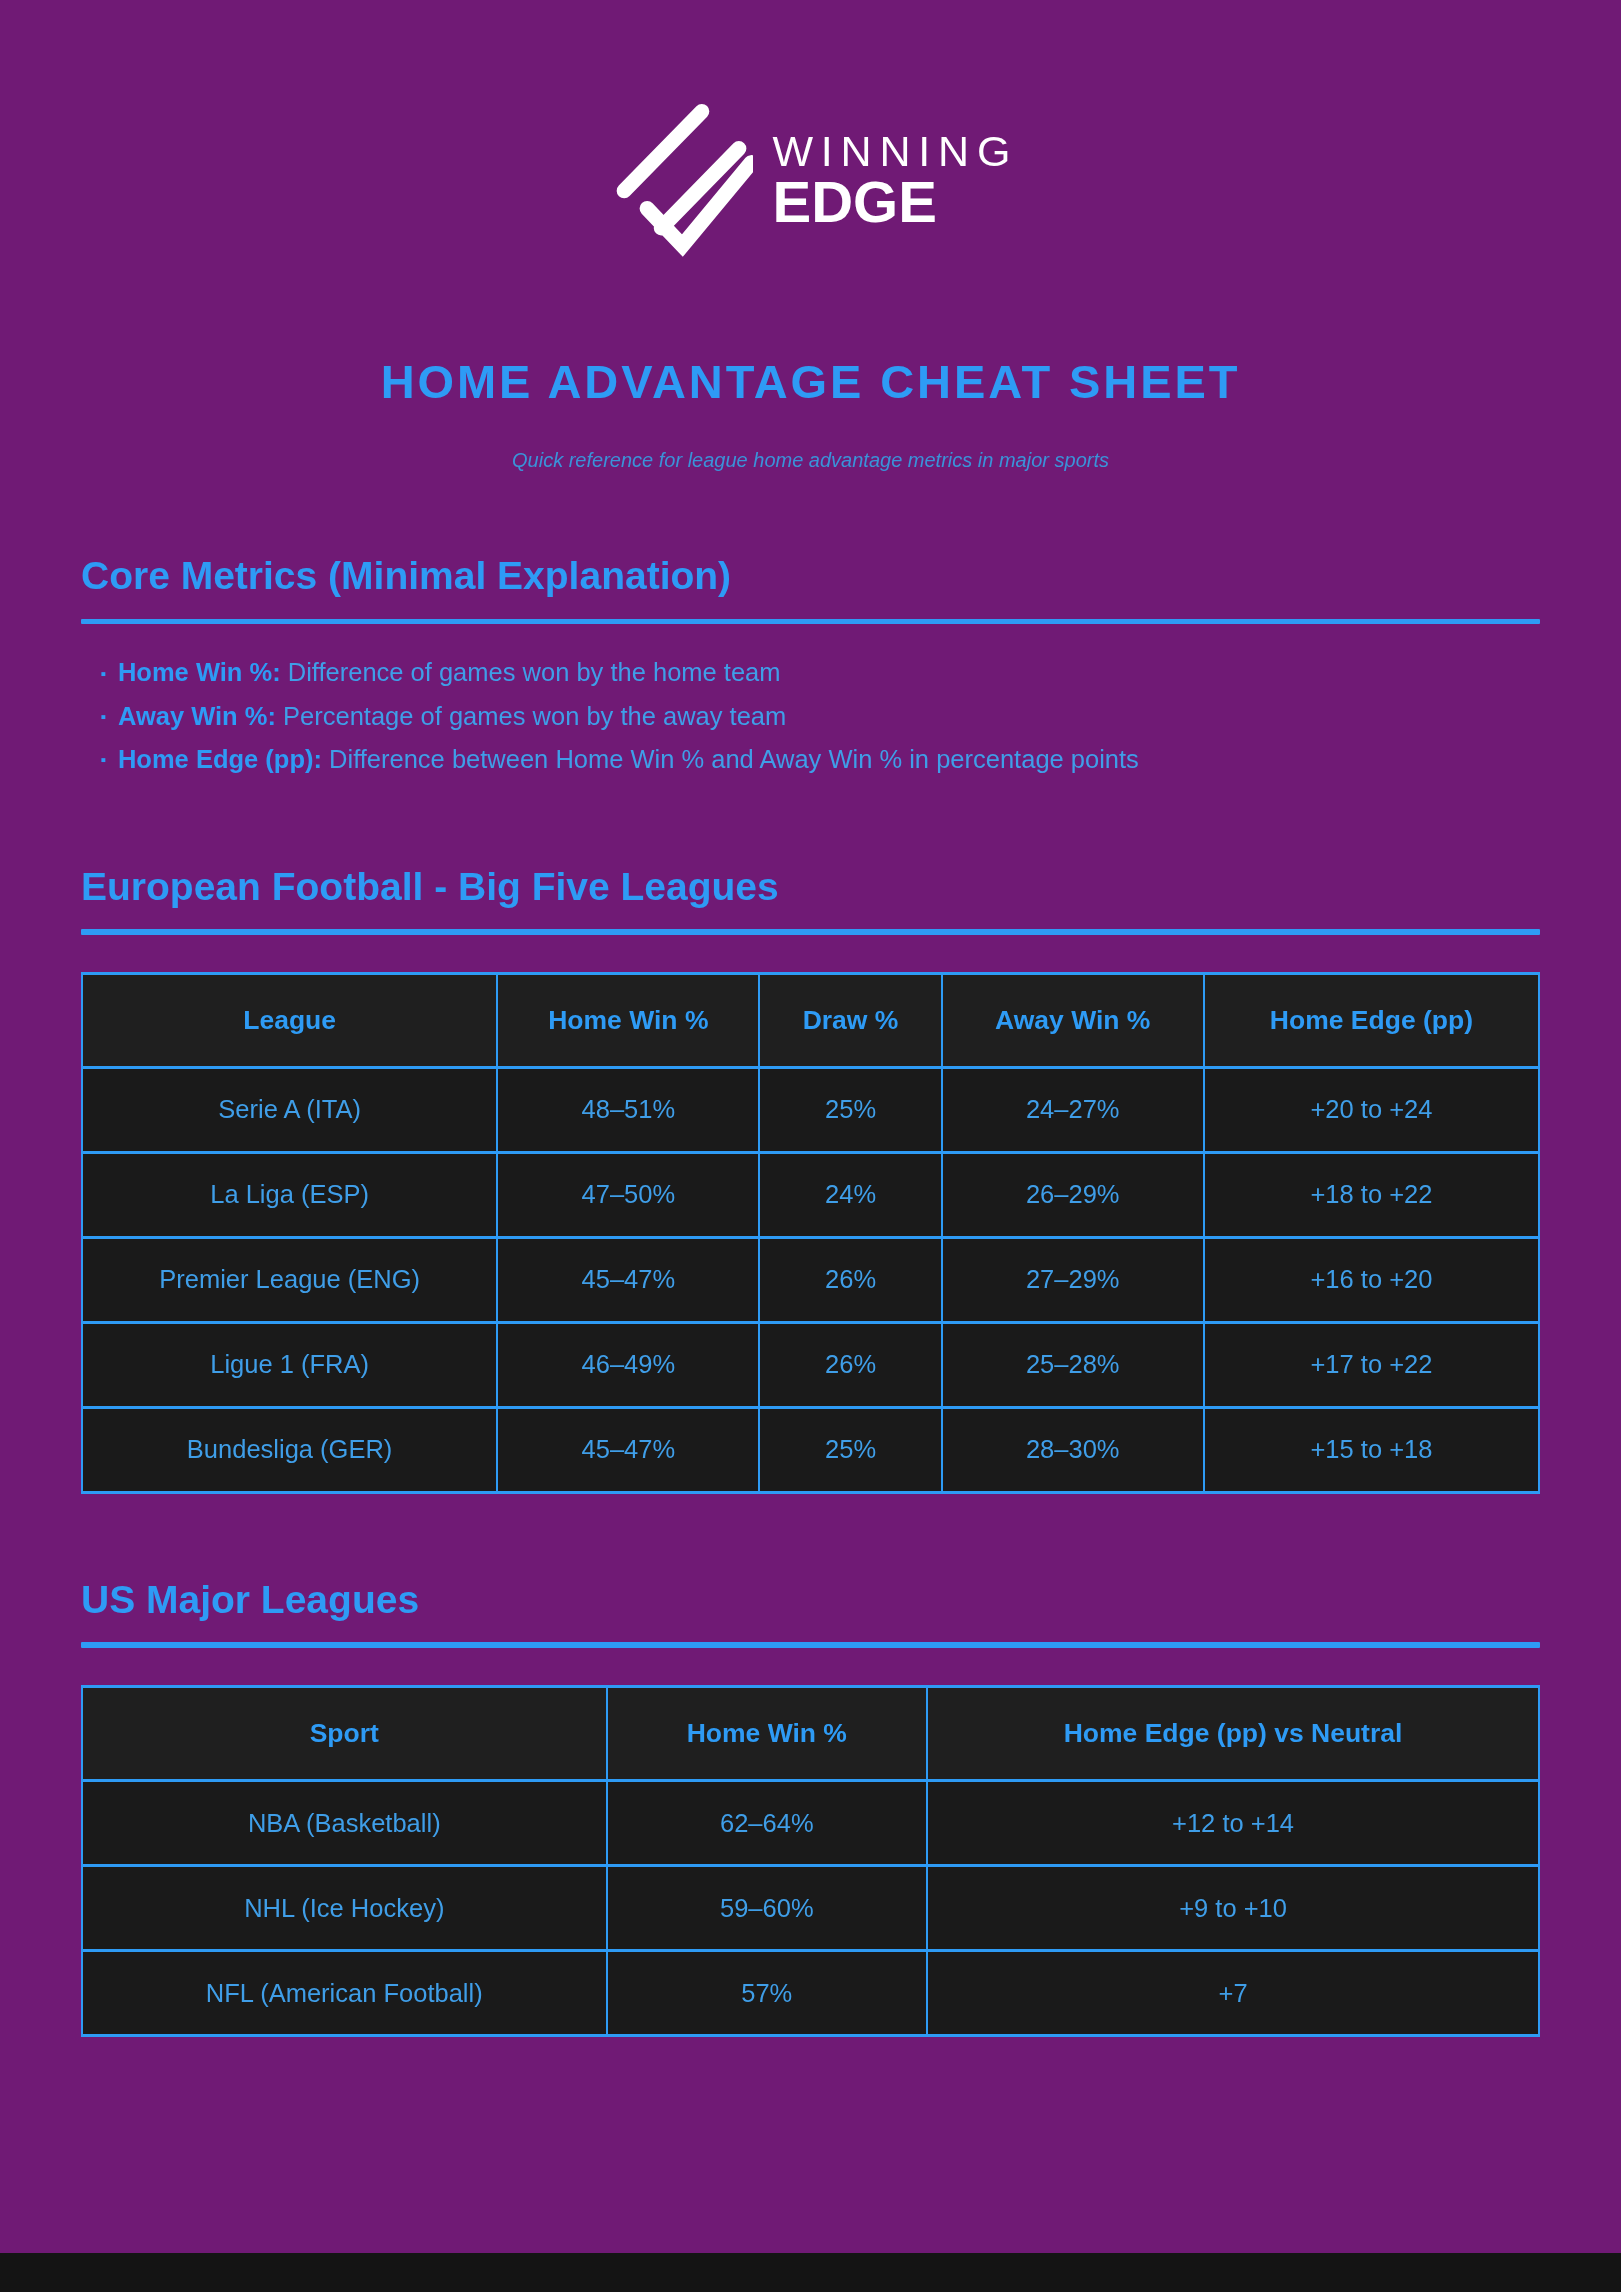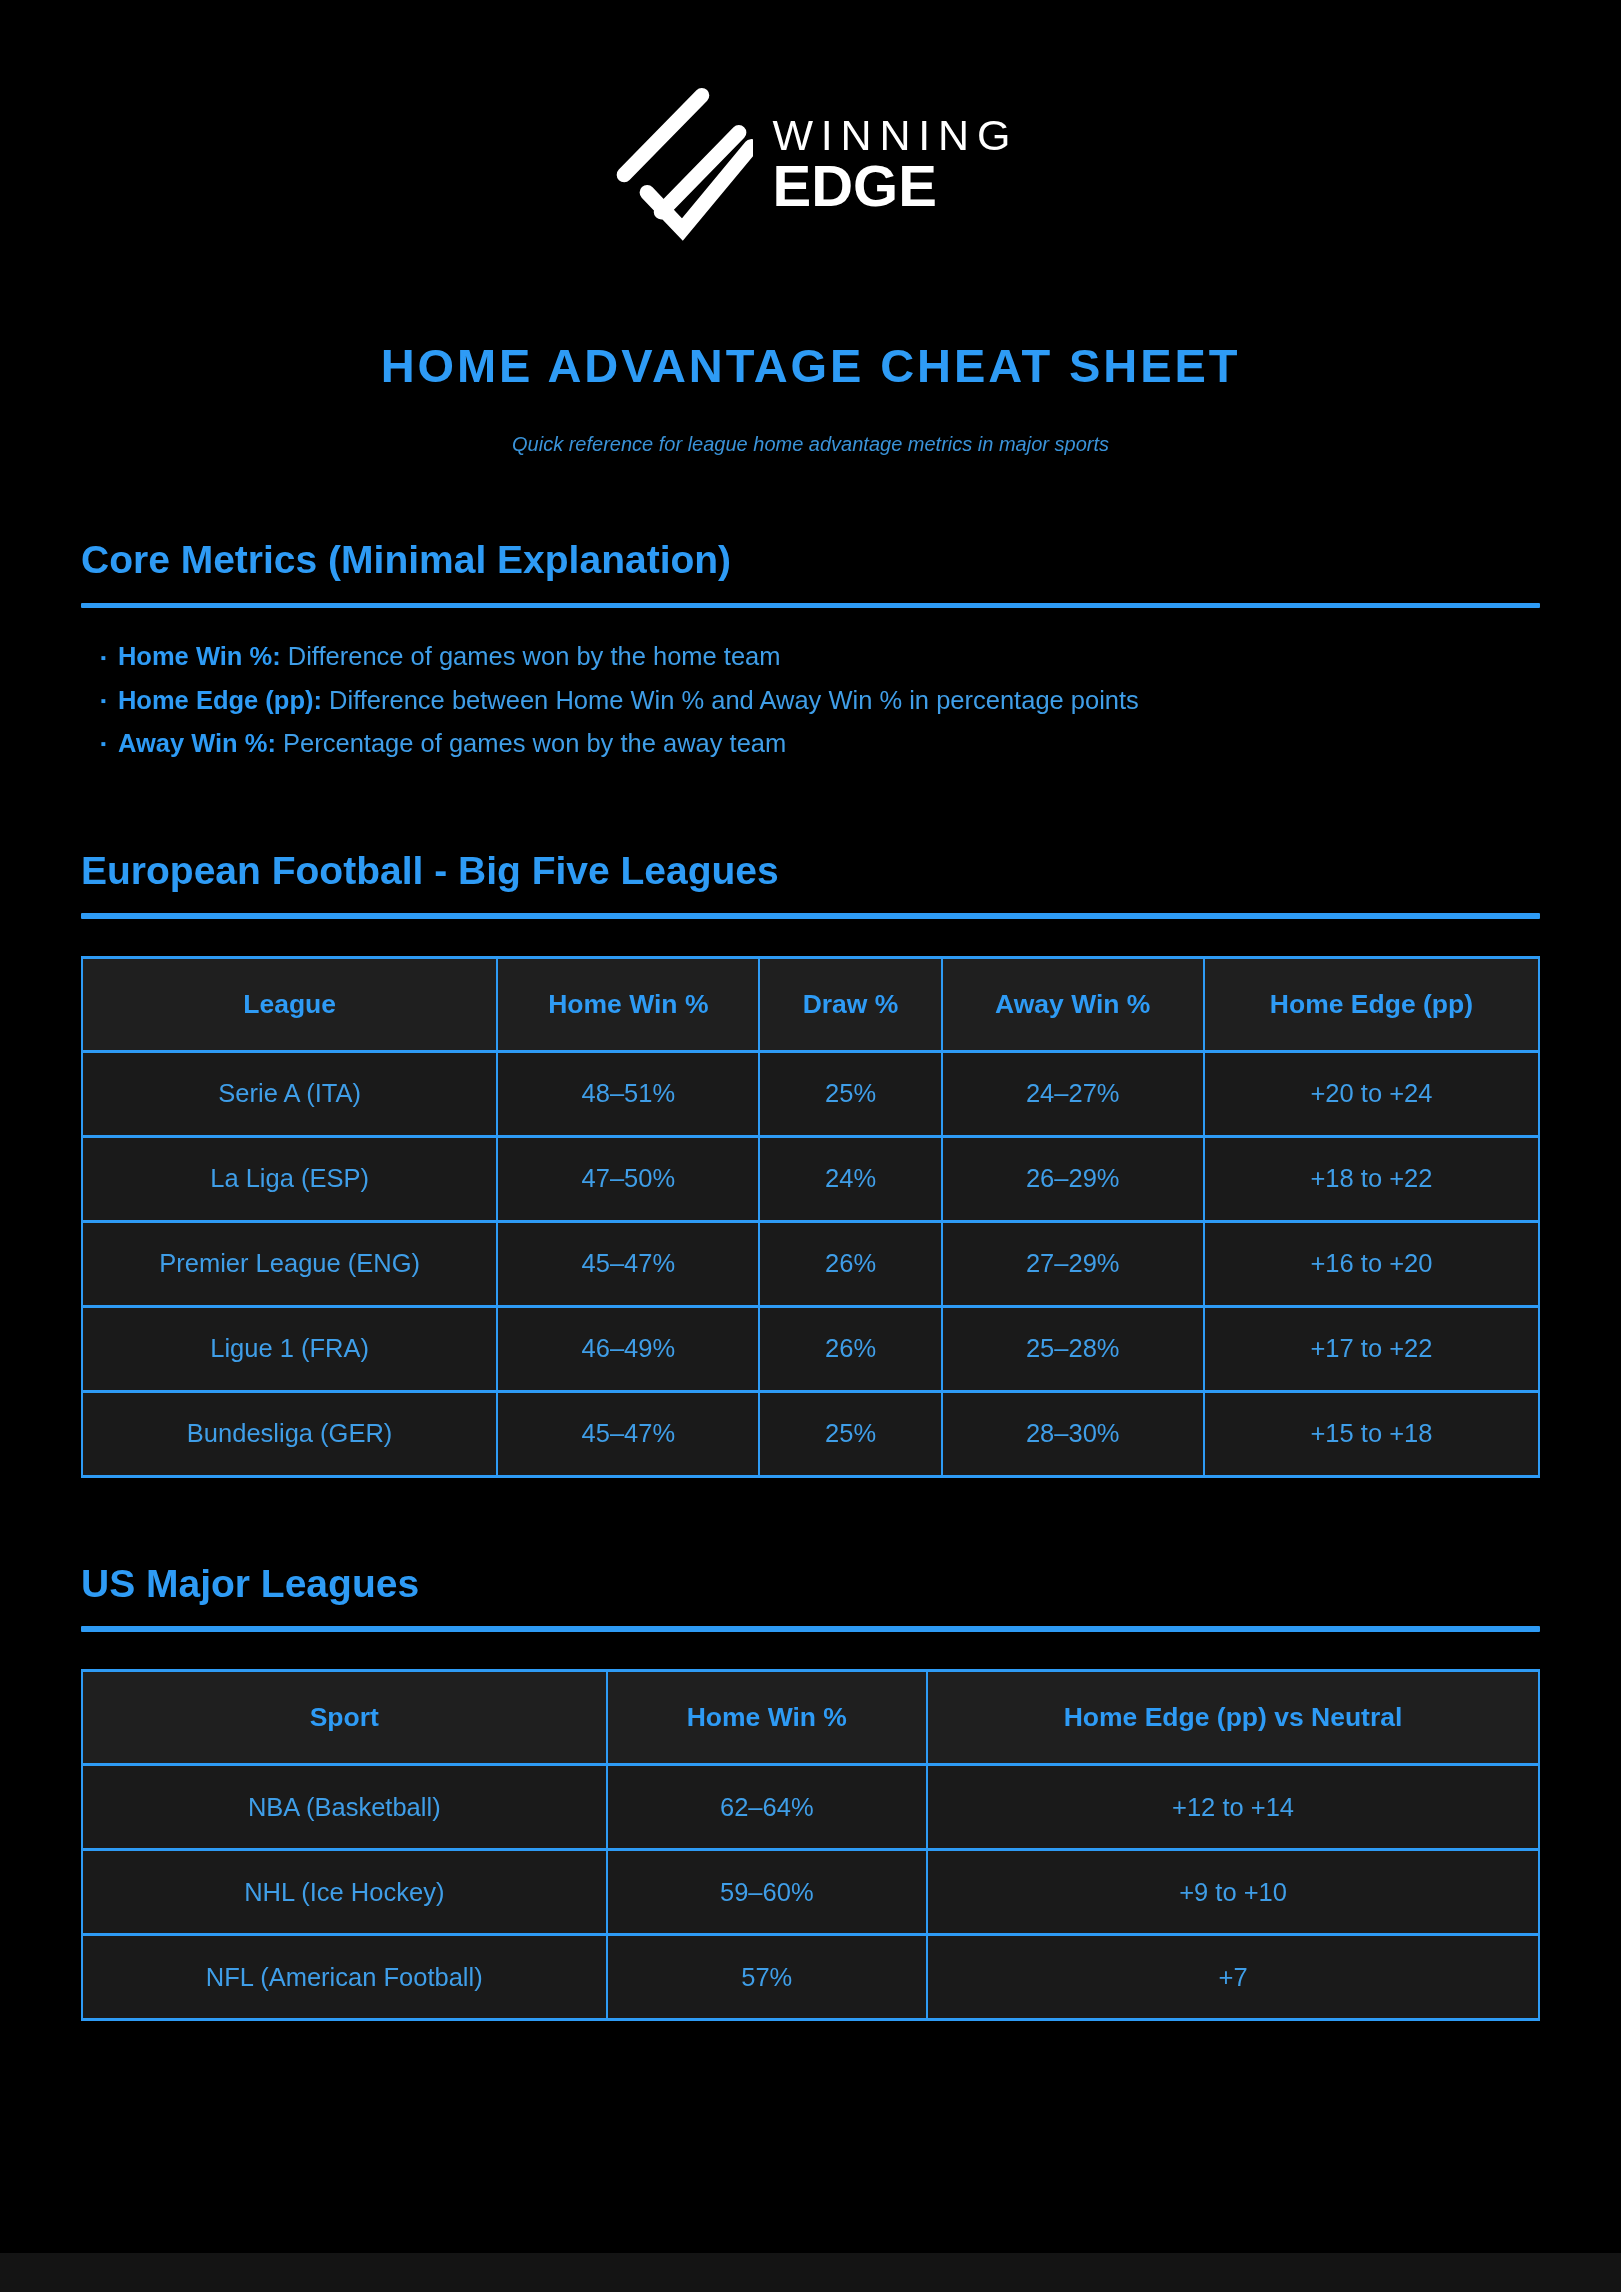--- a/index.html
+++ b/index.html
@@ -5,23 +5,23 @@
   html, body {
     margin: 0;
     padding: 0;
     background: #141414;
   }
   .page {
     position: relative;
     width: 1621px;
     height: 2253px;
     margin: 0 auto;
-    background: #000000;
+    background: #701a75;
     box-sizing: border-box;
-    padding: 0 81px 98px 81px;
+    padding: 16px 81px 98px 81px;
     font-family: "Liberation Sans", "DejaVu Sans", sans-serif;
     overflow: hidden;
   }
   
   .logo {
     padding-top: 81px;
     display: flex;
     justify-content: center;
     align-items: center;
     gap: 19.6px;
@@ -164,26 +164,26 @@
 
   <section>
     <h2 class="section-heading sh-core">Core Metrics (Minimal Explanation)</h2>
     <div class="rule"></div>
     <ul class="metrics-list">
       <li>
         <span class="bullet">▪</span><span class="bullet-label">Home Win %:</span>
         <span>Difference of games won by the home team</span>
       </li>
       <li>
+        <span class="bullet">▪</span><span class="bullet-label">Away Win %:</span>
+        <span>Percentage of games won by the away team</span>
+      </li>
+      <li>
         <span class="bullet">▪</span><span class="bullet-label">Home Edge (pp):</span>
         <span>Difference between Home Win % and Away Win % in percentage points</span>
-      </li>
-      <li>
-        <span class="bullet">▪</span><span class="bullet-label">Away Win %:</span>
-        <span>Percentage of games won by the away team</span>
       </li>
     </ul>
   </section>
 
   <section>
     <h2 class="section-heading sh-euro">European Football - Big Five Leagues</h2>
     <div class="rule"></div>
     <table class="t-euro">
       <colgroup>
           <col class="c0">

